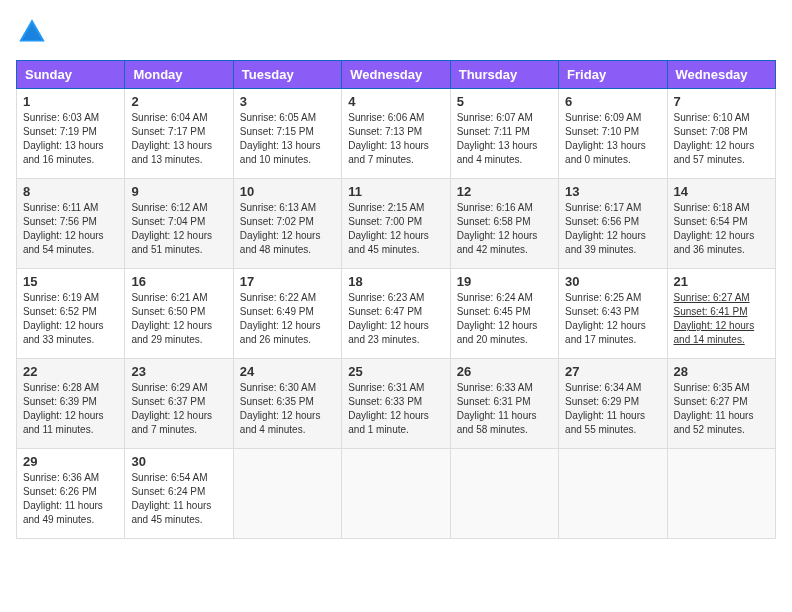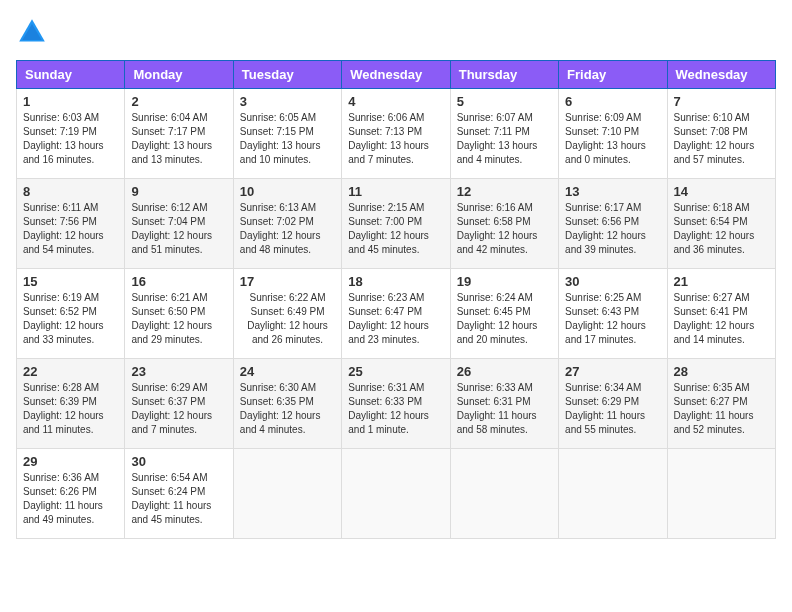--- a/index.html
+++ b/index.html
@@ -232,21 +232,21 @@
         </td>
         <td>
           <span class="day-num">16</span>
           <div class="day-info" style="white-space: pre-line;">Sunrise: 6:21 AM
 Sunset: 6:50 PM
 Daylight: 12 hours
 and 29 minutes.</div>
         </td>
         <td>
           <span class="day-num">17</span>
-          <div class="day-info" style="white-space: pre-line; text-align: center;">Sunrise: 6:22 AM
+          <div class="day-info" style="white-space: pre-line;">Sunrise: 6:22 AM
 Sunset: 6:49 PM
 Daylight: 12 hours
 and 26 minutes.</div>
         </td>
         <td>
           <span class="day-num">18</span>
           <div class="day-info" style="white-space: pre-line;">Sunrise: 6:23 AM
 Sunset: 6:47 PM
 Daylight: 12 hours
 and 23 minutes.</div>
@@ -260,21 +260,21 @@
         </td>
         <td>
           <span class="day-num">30</span>
           <div class="day-info" style="white-space: pre-line;">Sunrise: 6:25 AM
 Sunset: 6:43 PM
 Daylight: 12 hours
 and 17 minutes.</div>
         </td>
         <td>
           <span class="day-num">21</span>
-          <div class="day-info" style="white-space: pre-line;">Sunrise: 6:27 AM
+          <div class="day-info" style="white-space: pre-line; text-decoration: underline;">Sunrise: 6:27 AM
 Sunset: 6:41 PM
 Daylight: 12 hours
 and 14 minutes.</div>
         </td>
       </tr>
       <tr>
         <td>
           <span class="day-num">22</span>
           <div class="day-info" style="white-space: pre-line;">Sunrise: 6:28 AM
 Sunset: 6:39 PM

